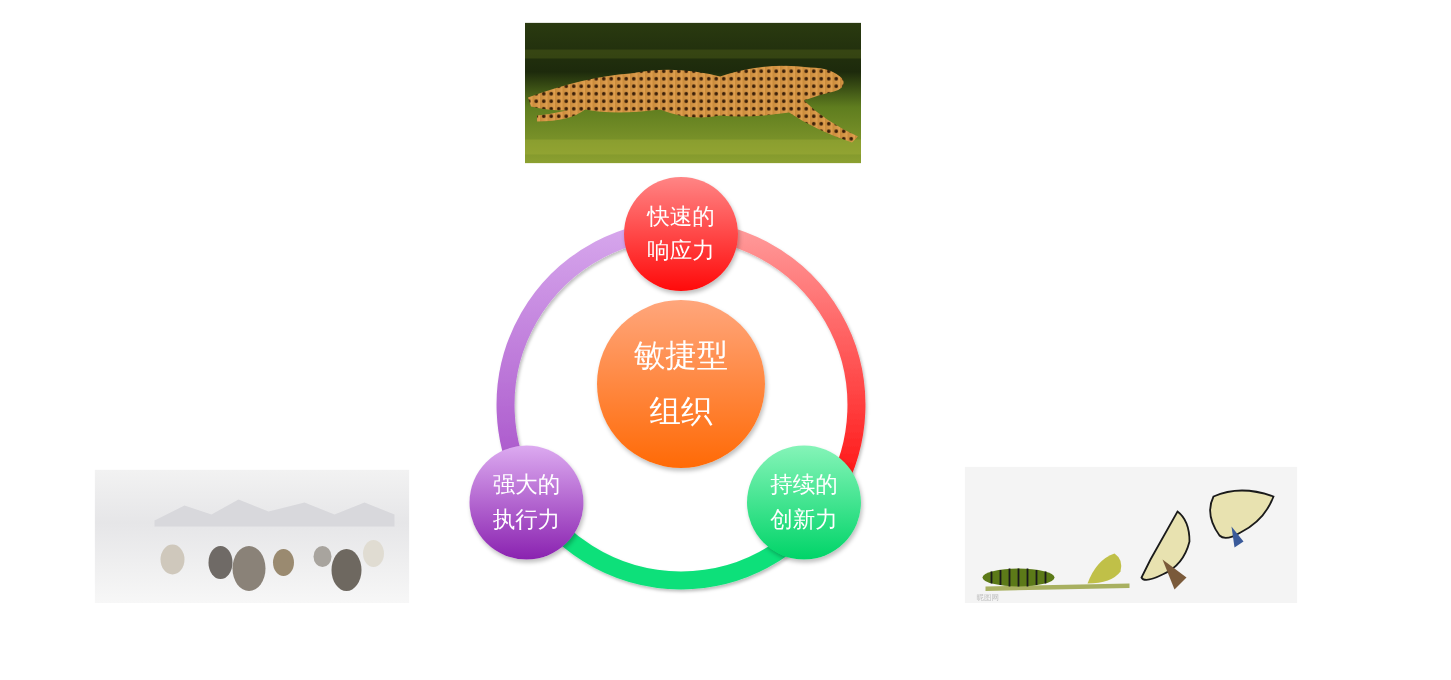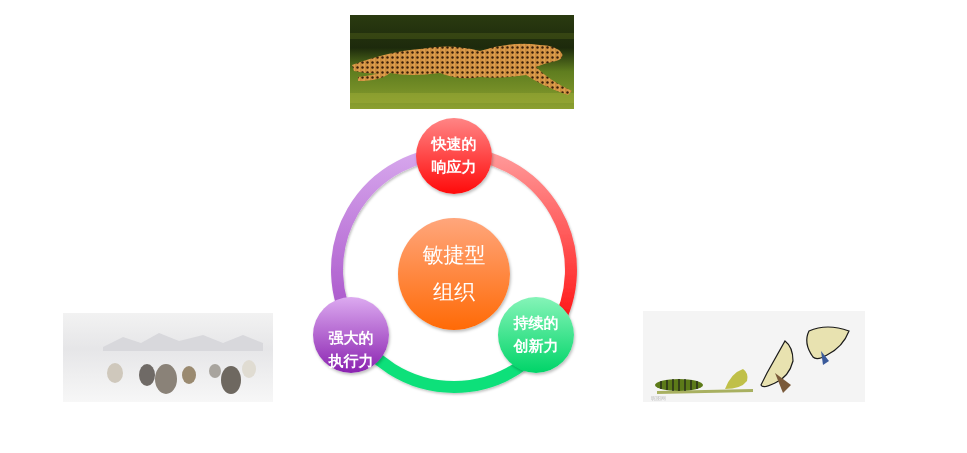--- a/index.html
+++ b/index.html
@@ -5,21 +5,21 @@
     html, body { margin: 0; padding: 0; background: #ffffff; }
     body { width: 967px; height: 453px; position: relative; overflow: hidden;
            font-family: "DejaVu Sans", "Liberation Sans", sans-serif; }
     .photo { position: absolute; overflow: hidden; }
     .photo svg { display: block; width: 100%; height: 100%; }
     #ring { position: absolute; left: 0; top: 0; width: 967px; height: 453px; }
     .node { position: absolute; border-radius: 50%; display: flex; flex-direction: column;
             align-items: center; justify-content: center; color: #ffffff;
             box-shadow: 1px 2px 3px rgba(0,0,0,0.25); text-align: center; }
     .node span { display: block; line-height: 1.55; }
-    .node.small { width: 76px; height: 76px; font-size: 15px; font-weight: bold; }
+    .node.small { width: 76px; height: 76px; font-size: 15px; }
     .node.big { width: 112px; height: 112px; font-size: 21px; }
     .node.big span { line-height: 1.75; }
   </style>
 </head>
 <body>
 
 <div class="photo" style="left:350px; top:15px; width:224px; height:94px;">
   <svg viewBox="0 0 224 94" preserveAspectRatio="none">
     <defs>
       <linearGradient id="chBg" x1="0" y1="0" x2="0" y2="1">
@@ -114,26 +114,26 @@
 
     <path d="M352.7 328.5 A117 117 0 0 1 454 153" stroke="url(#segPurple)"></path>
   </g>
 </svg>
 
 <div class="node small" style="left:416px; top:118px; background: linear-gradient(#ff8585, #ff0a0a);">
   <span>快速的</span>
   <span>响应力</span>
 </div>
 
-<div class="node small" style="left:313px; top:297px; background: linear-gradient(#dcaaf0, #8a22b0); justify-content: flex-end;">
+<div class="node small" style="left:313px; top:297px; background: linear-gradient(#dcaaf0, #8a22b0);">
   <span>强大的</span>
   <span>执行力</span>
 </div>
 
 <div class="node small" style="left:498px; top:297px; background: linear-gradient(#85f4b8, #00d468);">
   <span>持续的</span>
   <span>创新力</span>
 </div>
 
-<div class="node big" style="left:398px; top:218px; background: linear-gradient(#ffa67c, #ff6a06);">
+<div class="node big" style="left:398px; top:200px; background: linear-gradient(#ffa67c, #ff6a06);">
   <span>敏捷型</span>
   <span>组织</span>
 </div>
 
 </body></html>

